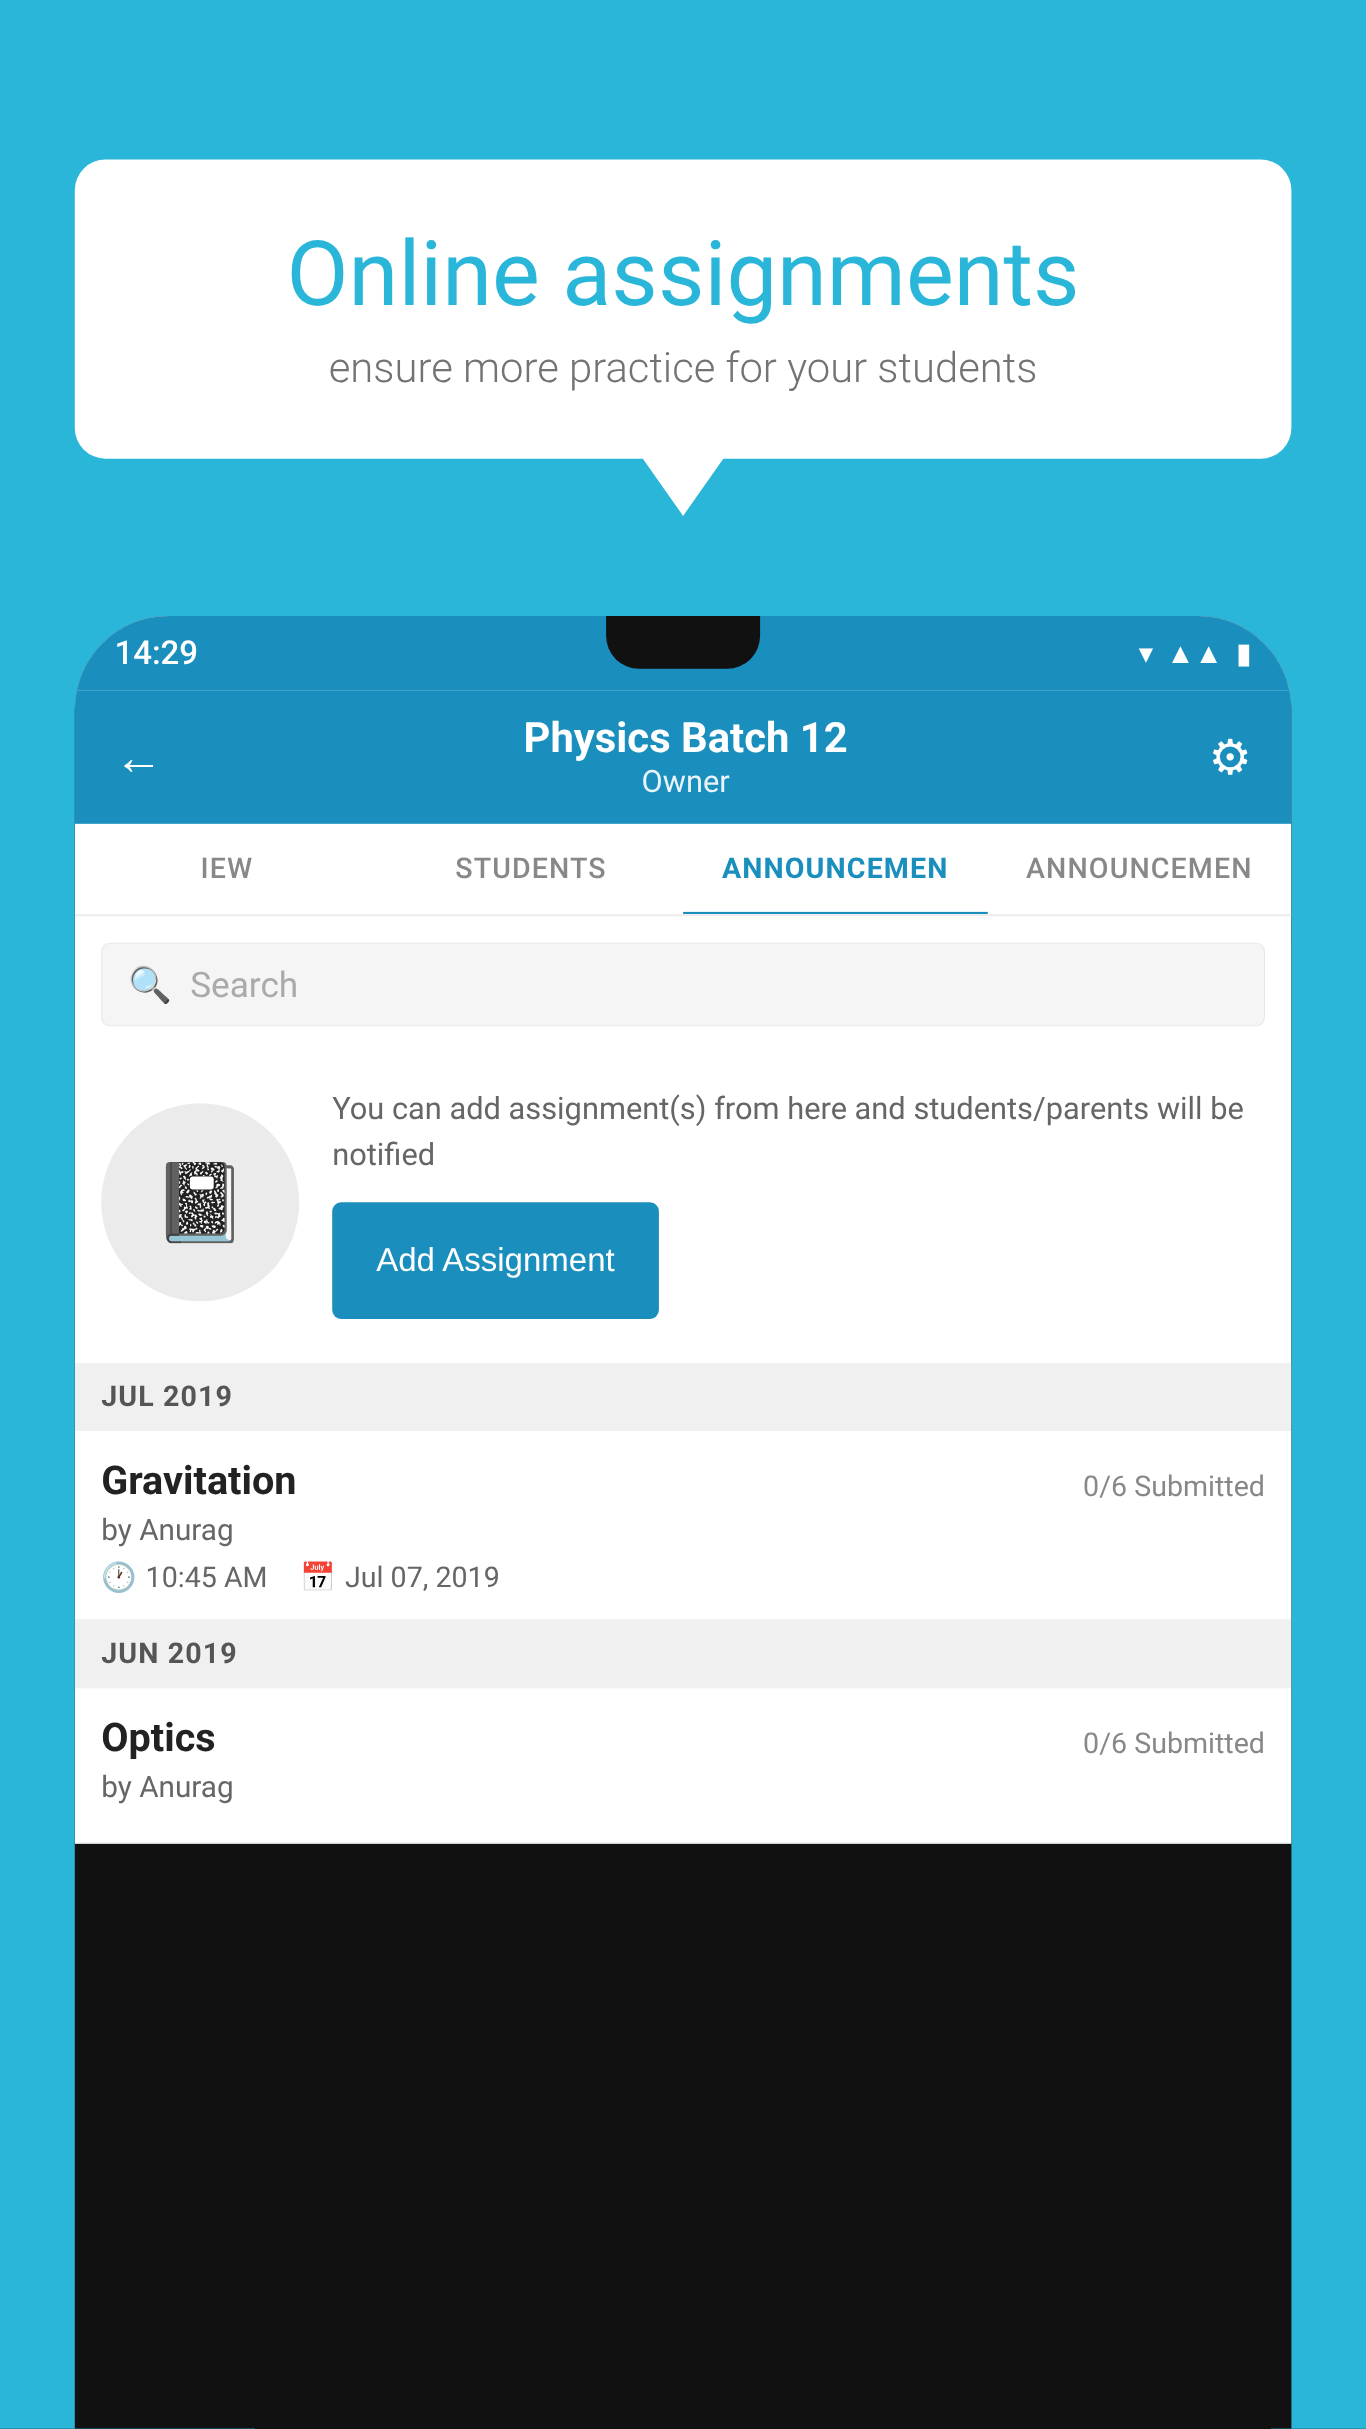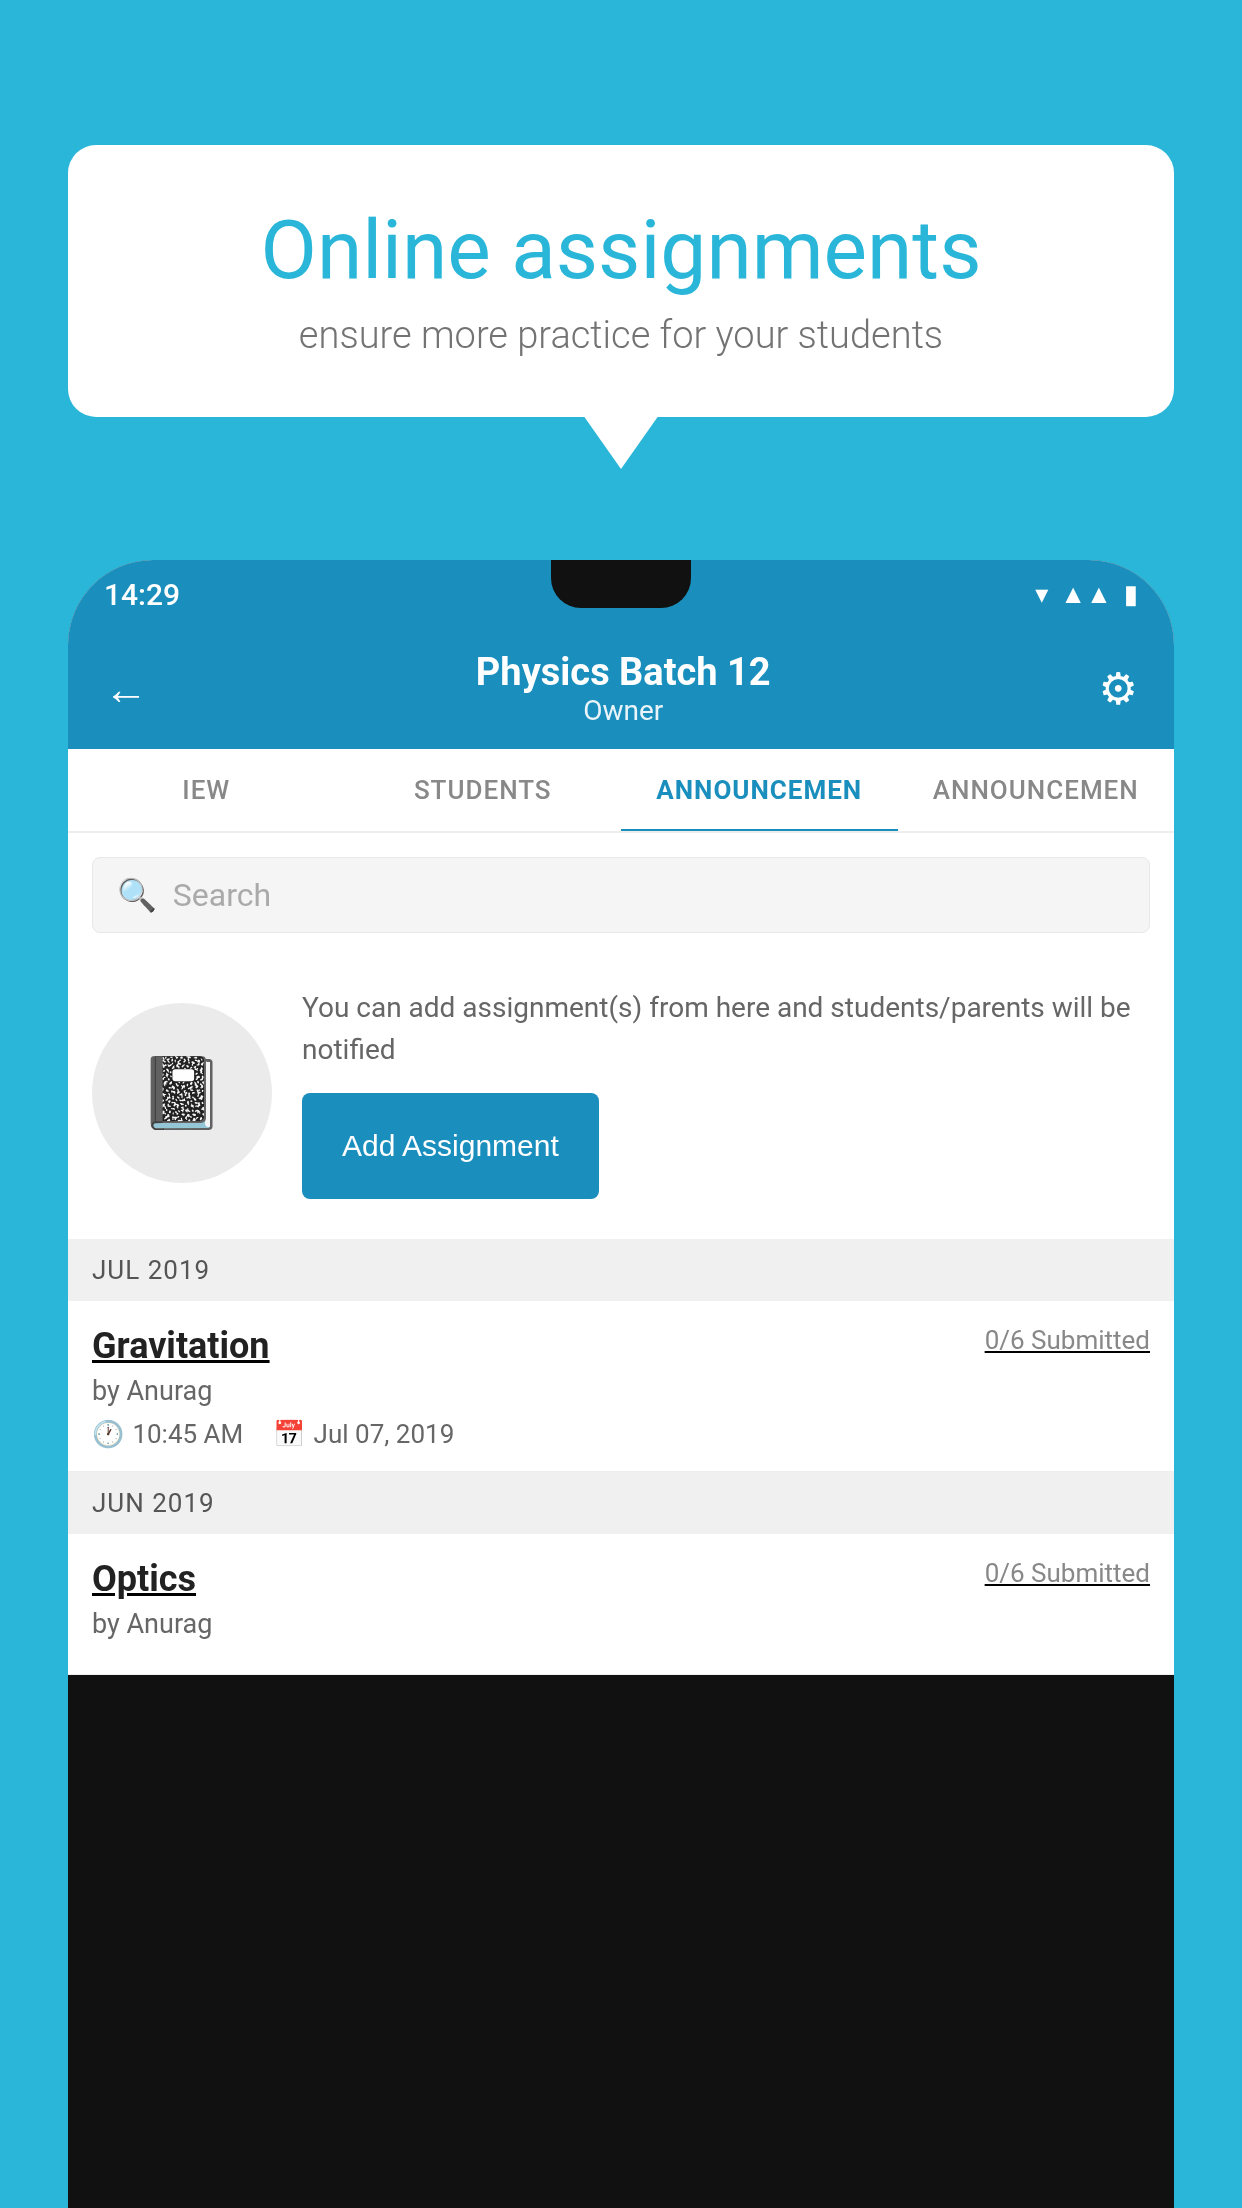--- a/index.html
+++ b/index.html
@@ -254,38 +254,37 @@
       cursor: pointer;
       display: inline-block;
       text-align: right;
     }
 
     
     .section-header {
       background: #f0f0f0;
       padding: 16px 24px;
       font-size: 26px;
-      font-weight: 400;
+      font-weight: 700;
       color: #555;
       letter-spacing: 1px;
     }
 
     
     .assignment-item {
       padding: 24px 24px 22px;
       border-bottom: 1px solid #eee;
       background: white;
     }
 
     .assignment-row-top {
       display: flex;
       justify-content: space-between;
-      align-items: flex-start;
+      align-items: flex-end;
       margin-bottom: 8px;
-      text-decoration: underline;
     }
 
     .assignment-name {
       font-size: 36px;
       font-weight: 700;
       color: #222;
     }
 
     .assignment-submitted {
       font-size: 26px;

